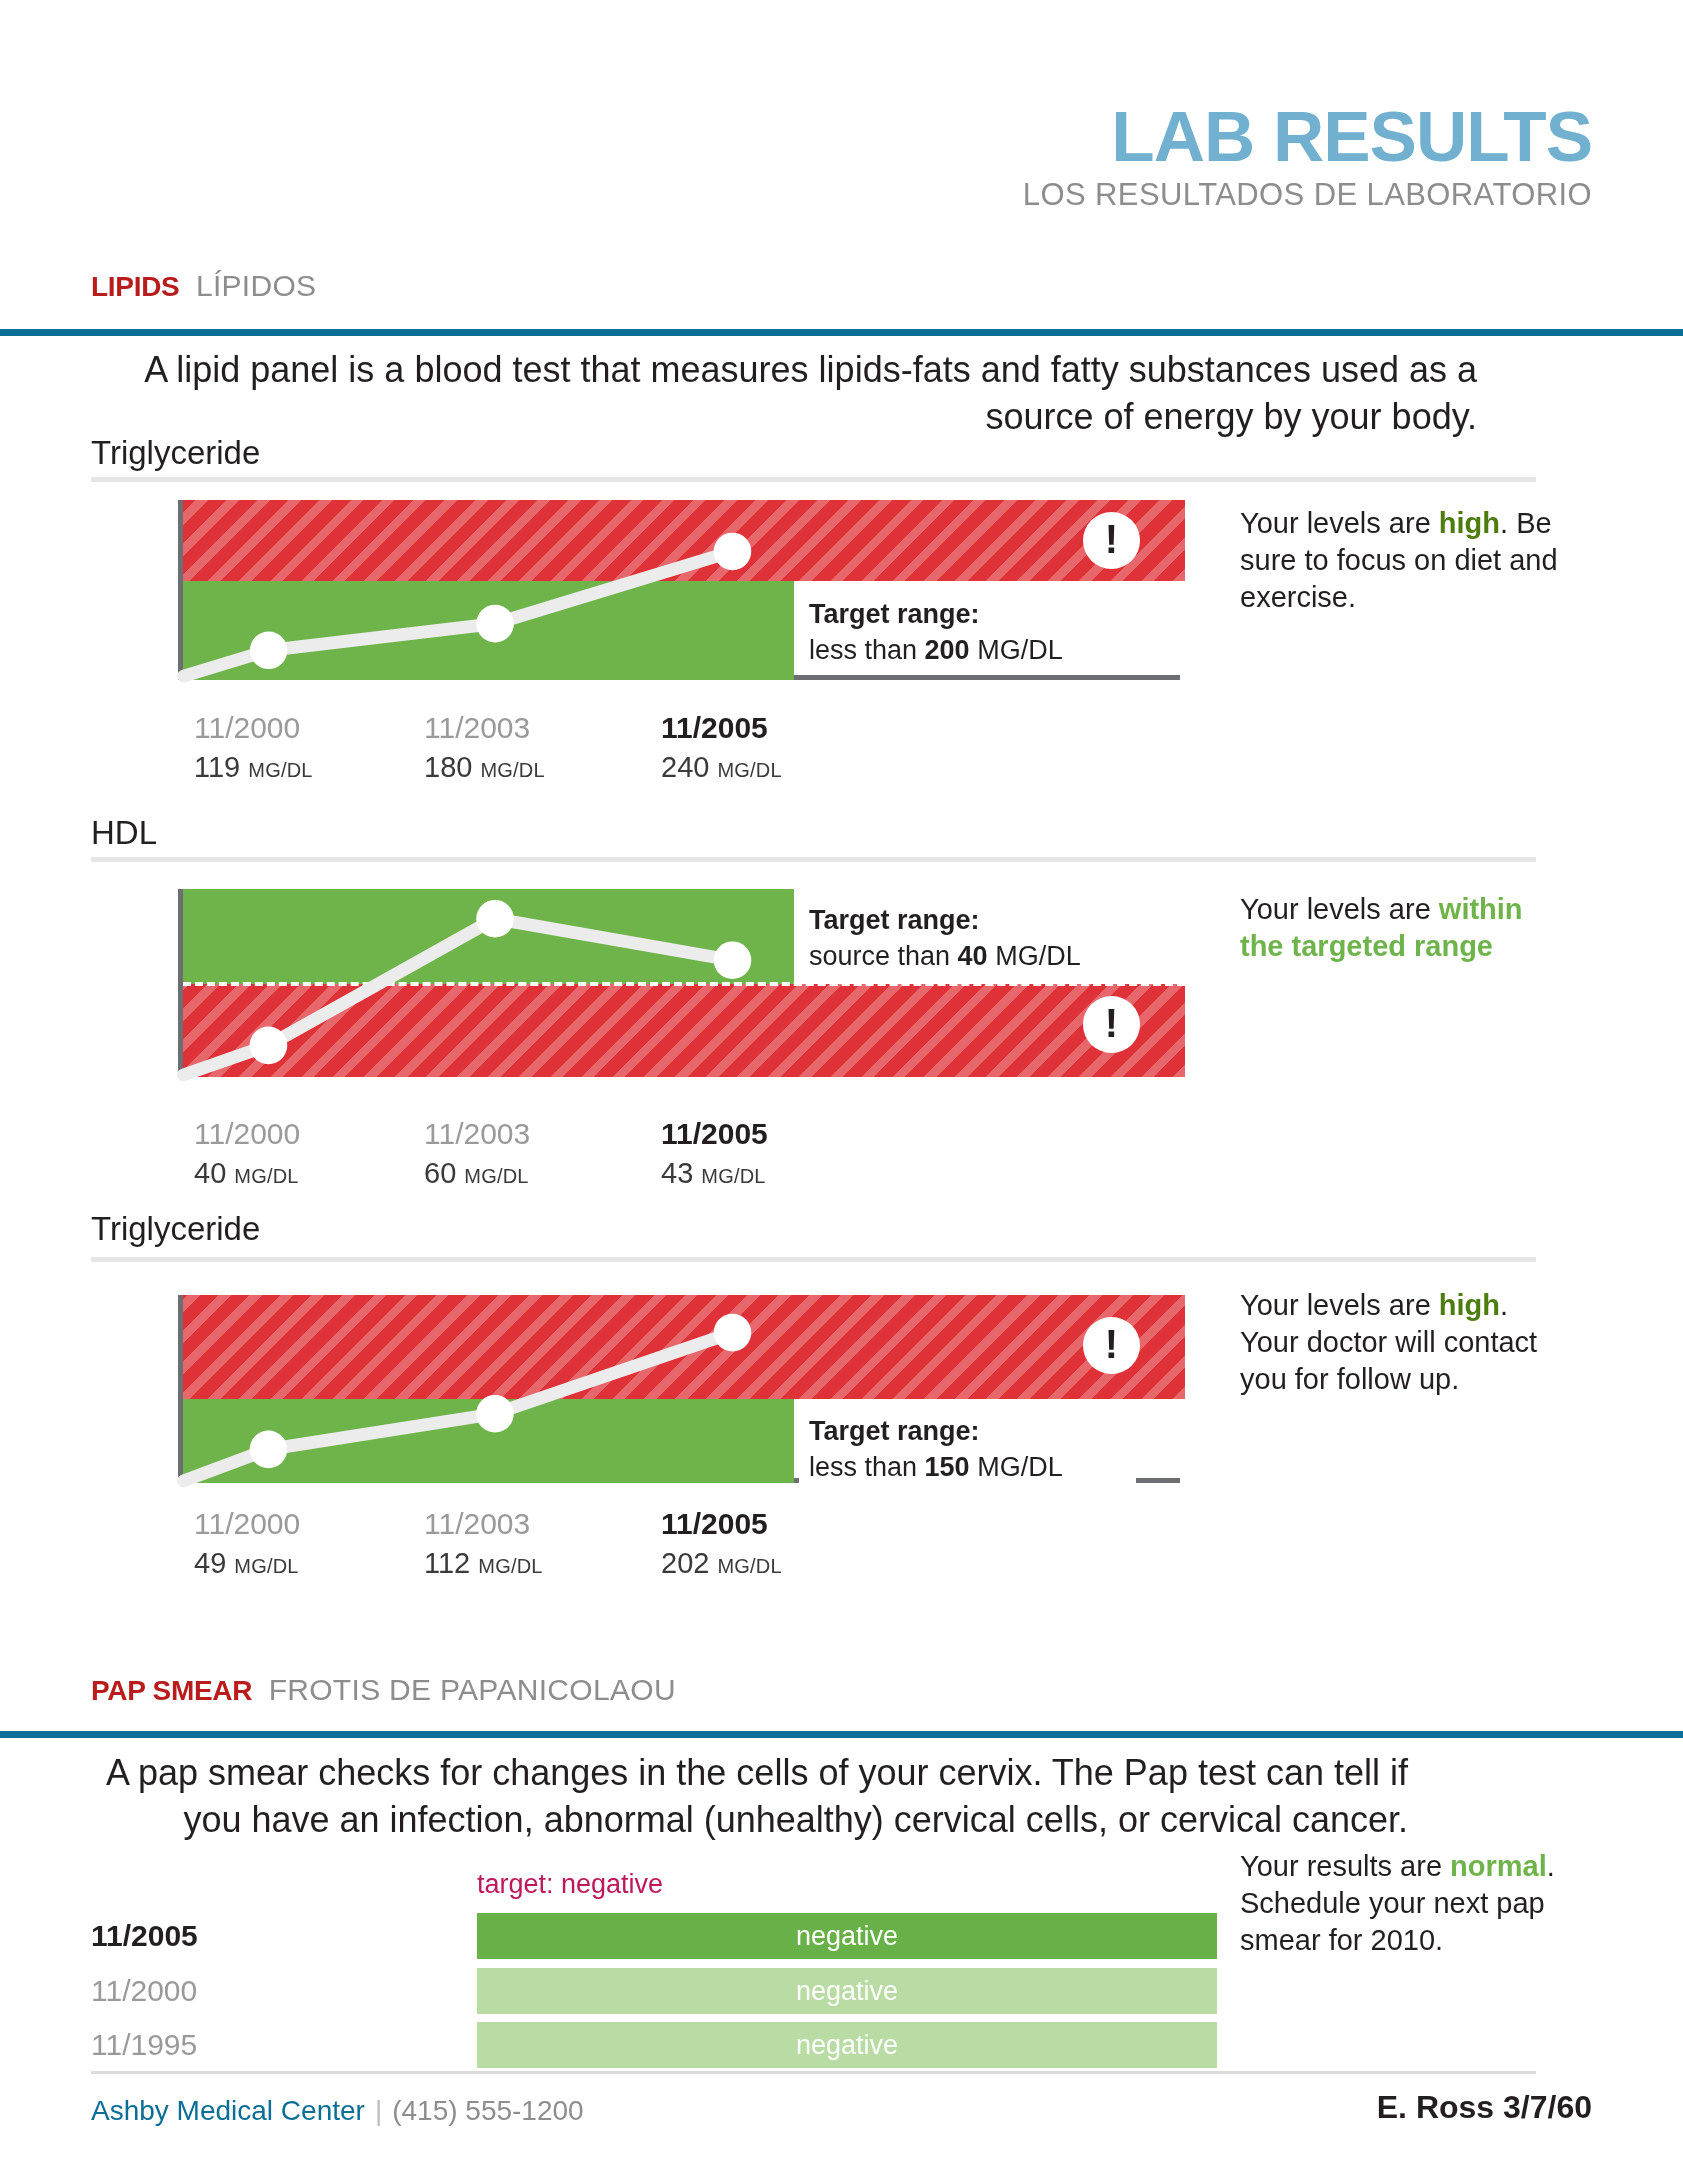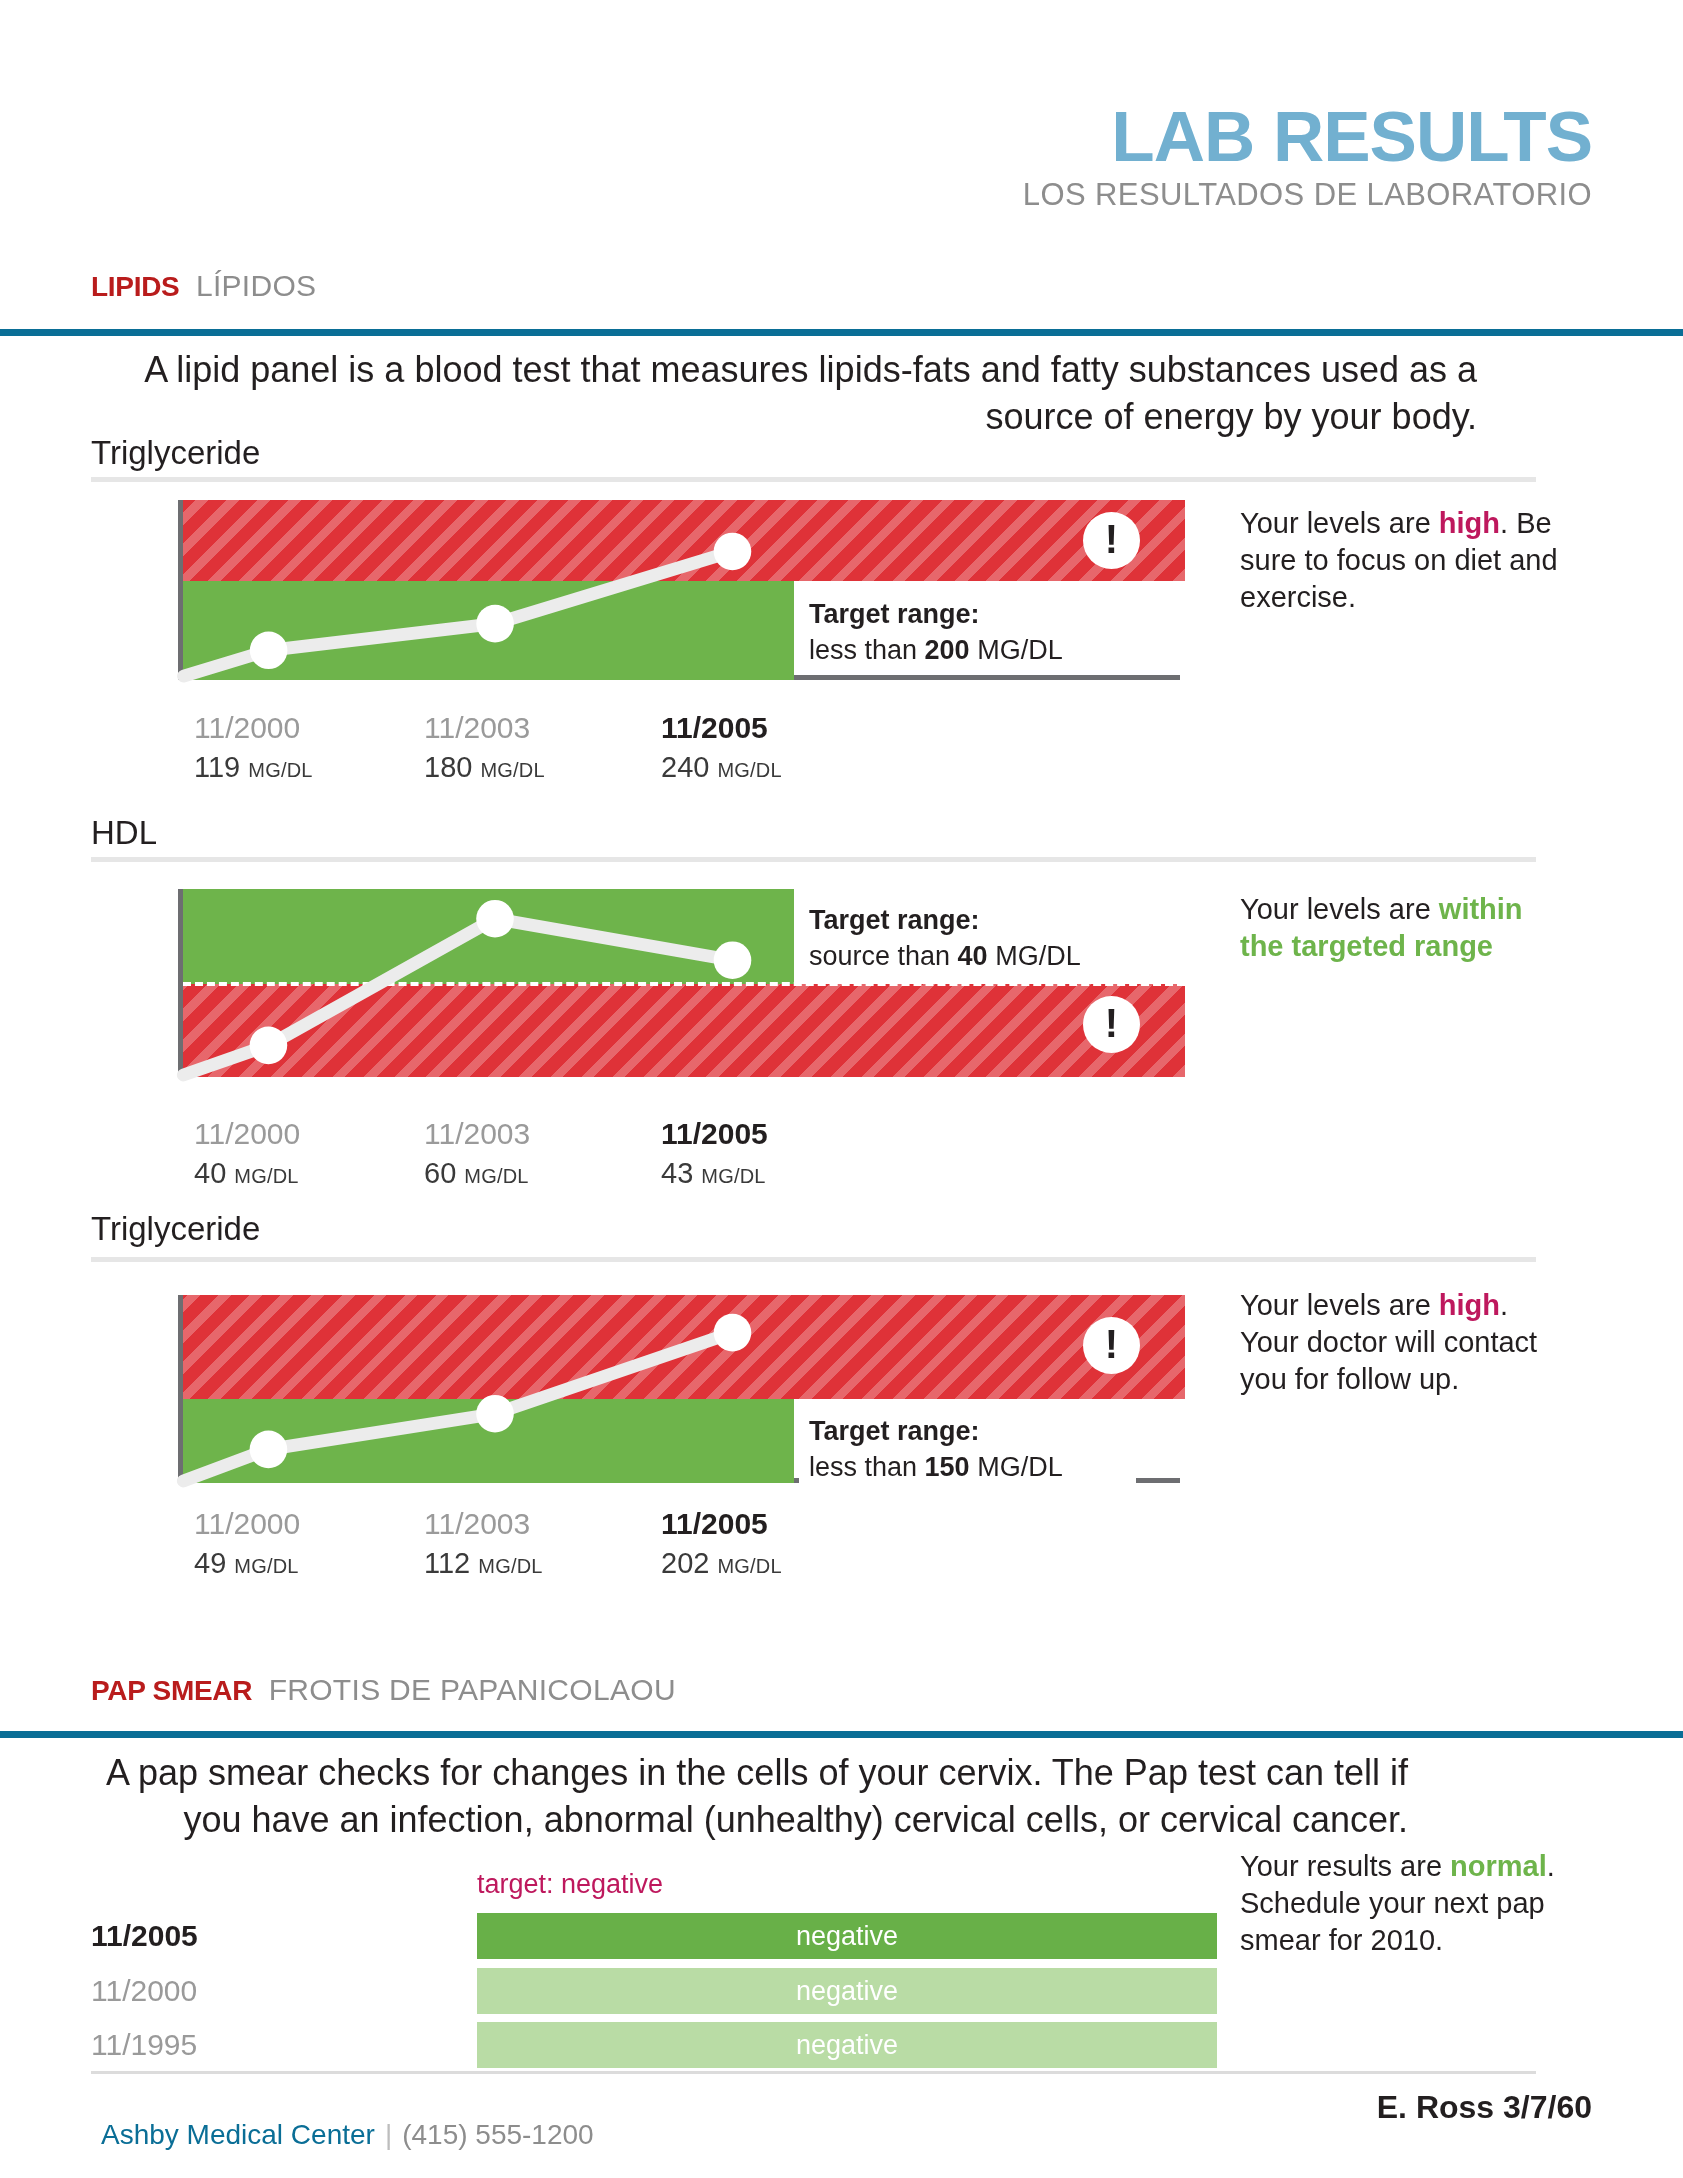--- a/index.html
+++ b/index.html
@@ -90,21 +90,21 @@
     background:#ffffff; padding:2px 0 2px 10px;
   }
   .target .l1 { font-weight:bold; display:block; }
   .target .l2 { display:block; }
   .target .l2 b { font-weight:bold; }
 
   
   .status {
     position:absolute; width:327px; font-size:29px; line-height:1.28; color:#231f20;
   }
-  .status b.high { color:#be185d; font-weight:bold; }
+  .status b.high { color:#4d7c0f; font-weight:bold; }
   .status b.ok { color:#6EB44B; font-weight:bold;margin-top:35px; }
 
   
   .ticks { position:absolute; }
   .tick { position:absolute; text-align:left; }
   .tick .date { font-size:30px; line-height:1.15; }
   .tick .date.past { color:#9a9a9a; font-weight:normal; }
   .tick .date.current { color:#231f20; font-weight:bold; }
   .tick .val { font-size:29px; color:#3a3a3a; line-height:1.25; margin-top:3px; }
   .tick .val .unit { font-size:20px; letter-spacing:0.2px; }
@@ -301,21 +301,21 @@
   <div class="pap-row" style="top:2022px;">
     <div class="pap-date past">11/1995</div>
     <div class="pap-bar past">negative</div>
   </div>
 
   <div class="status" style="left:1240px; top:1848px;">
     <span>Your results are </span><b class="ok">normal</b><span>. Schedule your next pap smear for 2010.</span>
   </div>
 
   <div class="footer-rule" style="top:2071px;"></div>
-  <div class="footer" style="left:101px; top:2095px;margin-top:24px;">
+  <div class="footer" style="left:91px; top:2095px;">
     <span class="clinic">Ashby Medical Center</span><span class="sep">|</span><span class="phone">(415) 555-1200</span>
   </div>
   <div class="footer" style="right:91px; top:2089px;">
     <span class="patient">E. Ross 3/7/60</span>
   </div>
 
 </div>
 
 
 </body></html>

